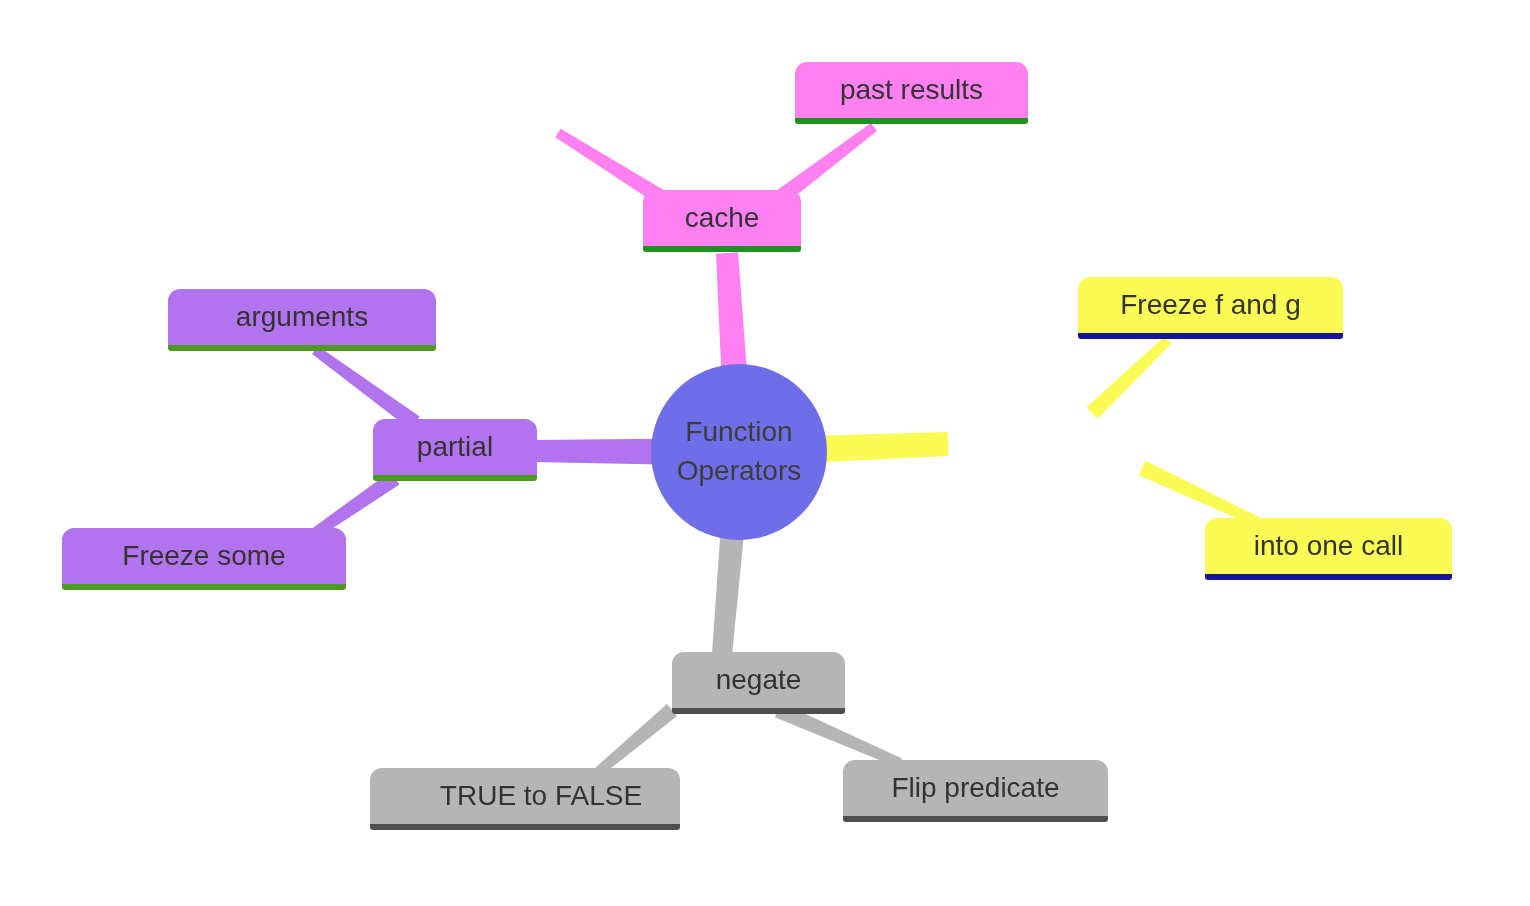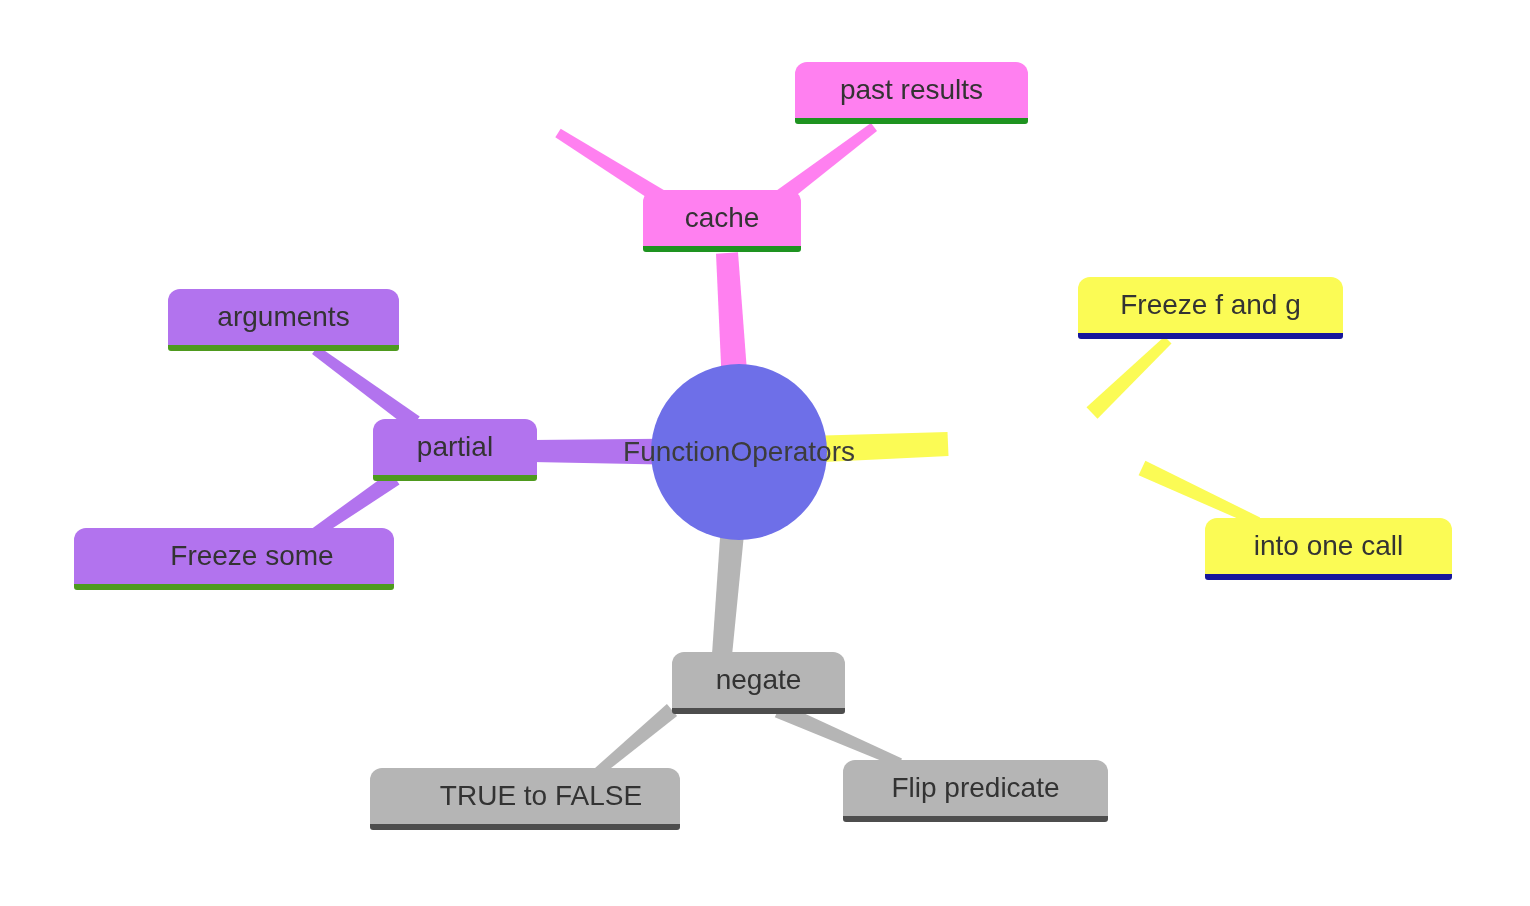--- a/index.html
+++ b/index.html
@@ -31,33 +31,34 @@
     cursor: pointer;
     white-space: nowrap;
   }
   .center-node {
     position: absolute;
     z-index: 1;
     left: 651px; top: 364px;
     width: 176px; height: 176px;
     border-radius: 50%;
     display: flex;
+    flex-direction: column;
     align-items: center;
     justify-content: center;
     font-size: 28px;
     line-height: 1.38;
     cursor: pointer;
   }
   
   #n-remember      { left: 388px;  top: 70px;  width: 228px; }
   #n-past-results  { left: 795px;  top: 62px;  width: 233px; }
   #n-cache         { left: 643px;  top: 190px; width: 158px; }
-  #n-arguments     { left: 168px;  top: 289px; width: 231px; }
+  #n-arguments     { left: 168px;  top: 289px; width: 268px; }
   #n-partial       { left: 373px;  top: 419px; width: 164px; }
-  #n-freeze-some   { left: 74px;   top: 528px; width: 284px; padding-left: 36px; }
+  #n-freeze-some   { left: 62px;   top: 528px; width: 284px; }
   #n-chain         { left: 1078px; top: 277px; width: 265px; }
   #n-compose       { left: 943px;  top: 409px; width: 203px; }
   #n-into-one-call { left: 1205px; top: 518px; width: 247px; }
   #n-negate        { left: 636px;  top: 652px; width: 173px; }
   #n-true-to-false { left: 370px;  top: 768px; width: 278px; }
   #n-flip-predicate{ left: 843px;  top: 760px; width: 265px; }
 </style>
 </head>
 <body>
 

